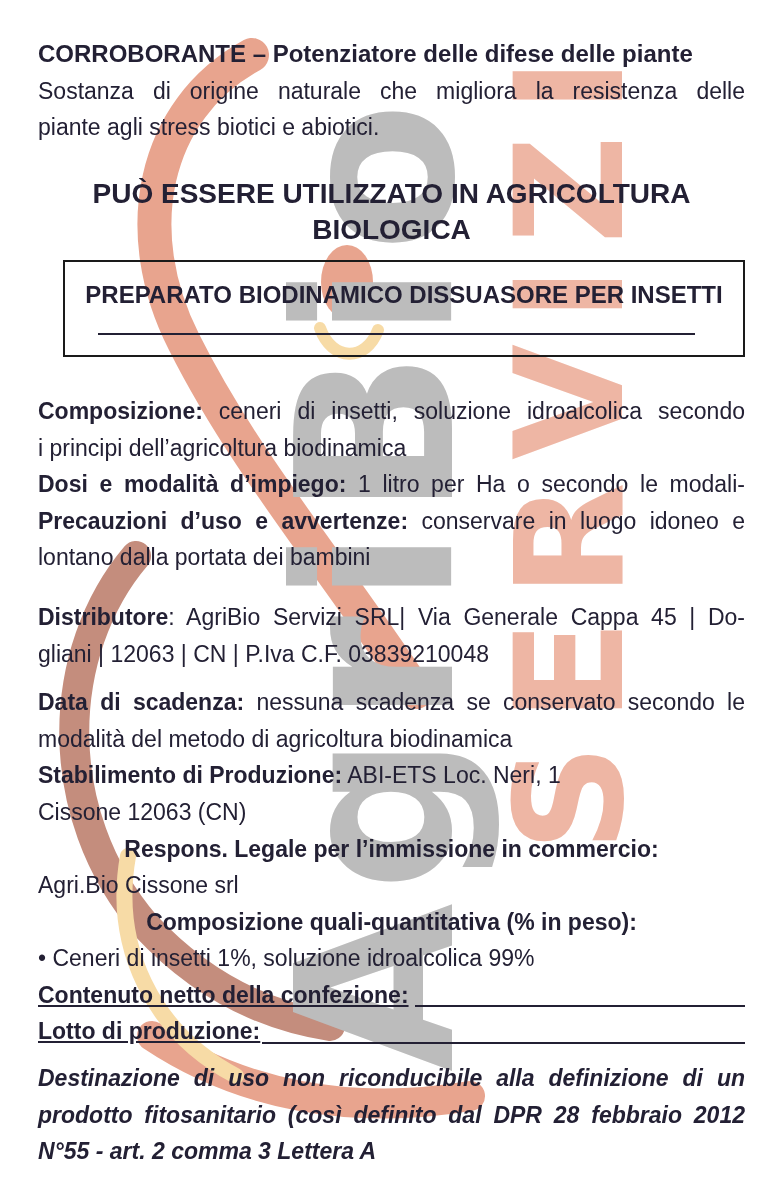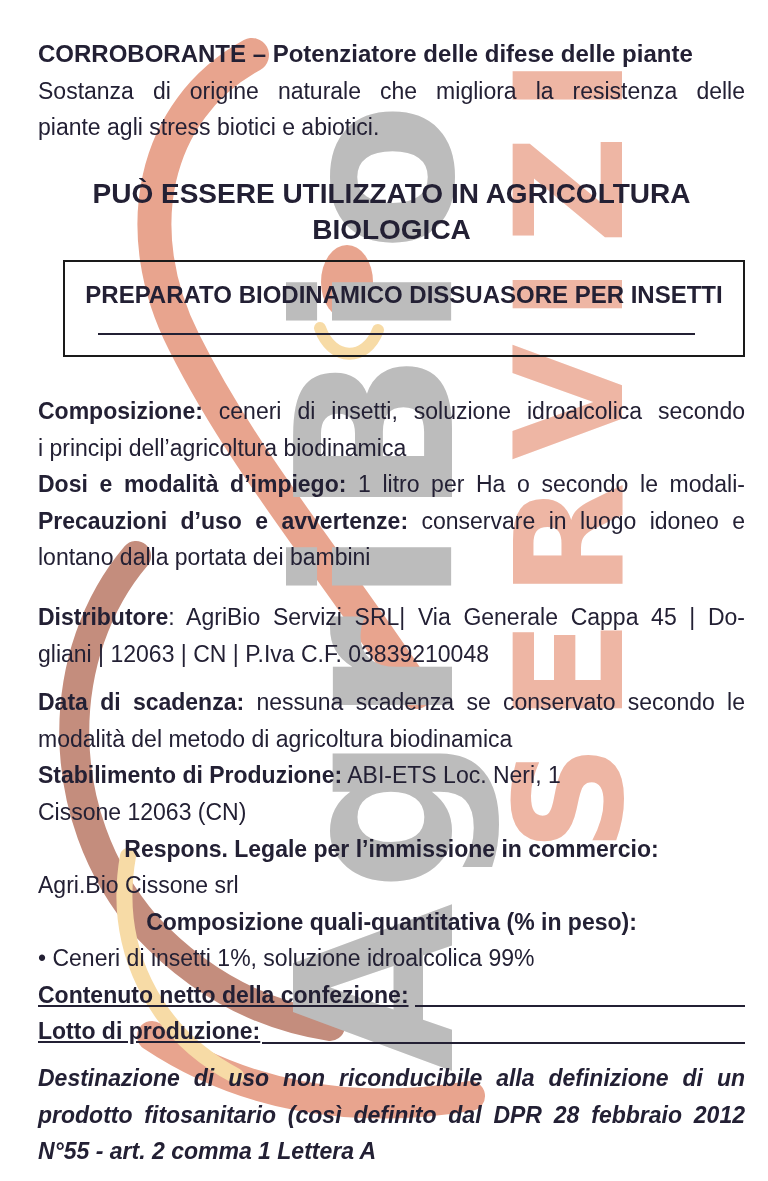--- a/index.html
+++ b/index.html
@@ -123,16 +123,16 @@
     <div class="line fillrow">
         <span class="b">Lotto di produzione:</span>
         <span class="blank tight"></span>
       </div>
 
   </div>
 
   <div class="footnote">
     <div class="jline">Destinazione di uso non riconducibile alla definizione di un</div>
     <div class="jline">prodotto fitosanitario (così definito dal DPR 28 febbraio 2012</div>
-    <div class="line">N°55 - art. 2 comma 1 Lettera A</div>
+    <div class="line">N°55 - art. 2 comma 3 Lettera A</div>
   </div>
 
 </div>
 
 </body></html>

